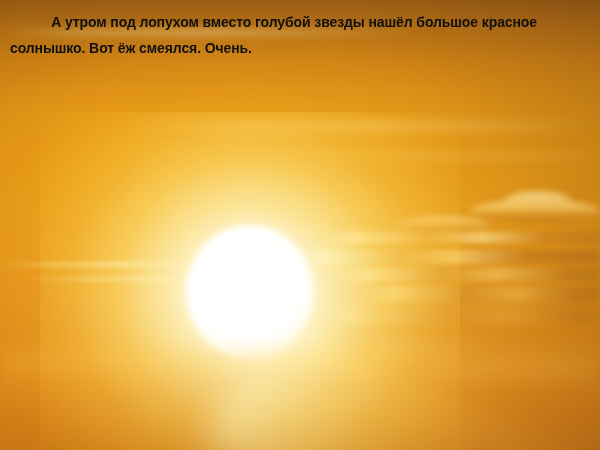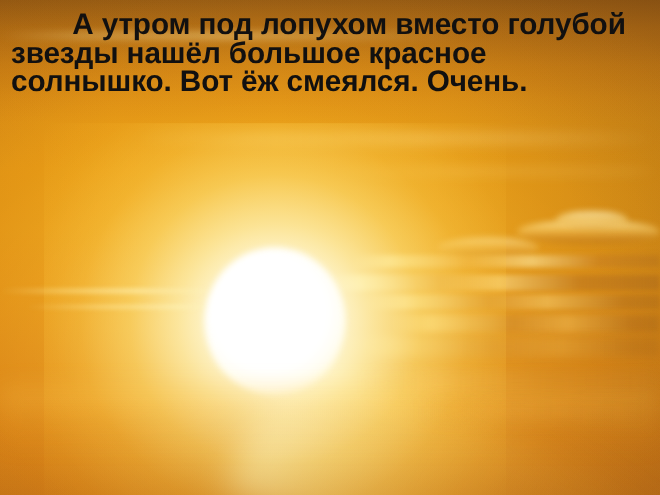--- a/index.html
+++ b/index.html
@@ -338,21 +338,21 @@
     width: 100%;
     box-sizing: border-box;
     padding: 9px 12px 0 10px;
     z-index: 20;
   }
 
   .caption-text {
     margin: 0;
     color: #111010;
     font-family: "Liberation Sans", sans-serif;
-    font-size: 27px;
+    font-size: 14px;
     font-weight: bold;
     line-height: 26px;
     letter-spacing: -0.1px;
     text-indent: 26px;
     white-space: pre-wrap;
   }
 </style>
 </head>
 <body>
 

